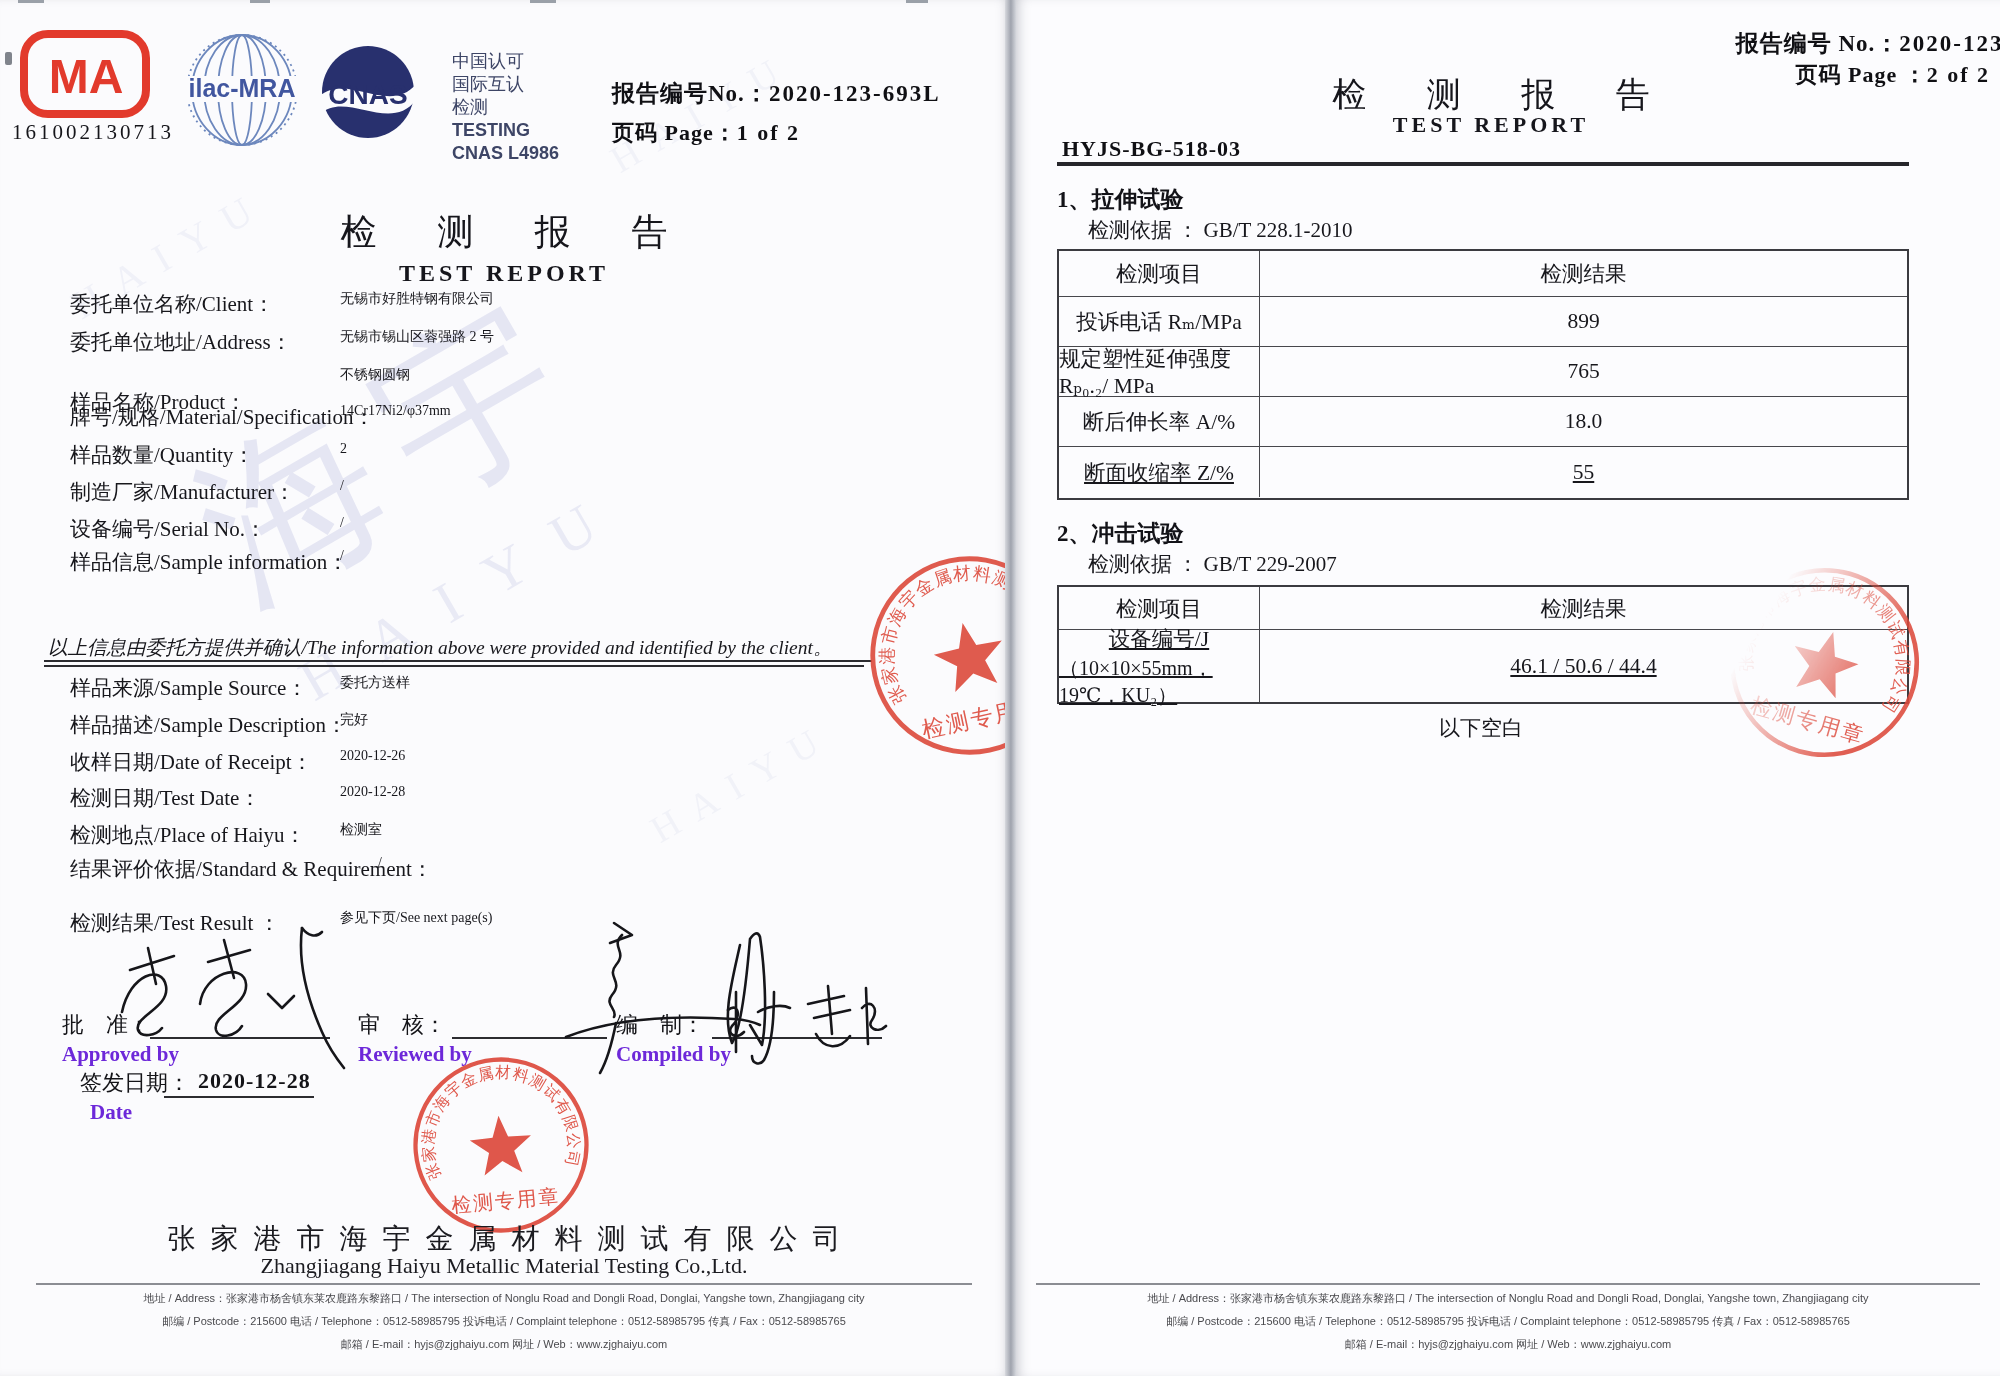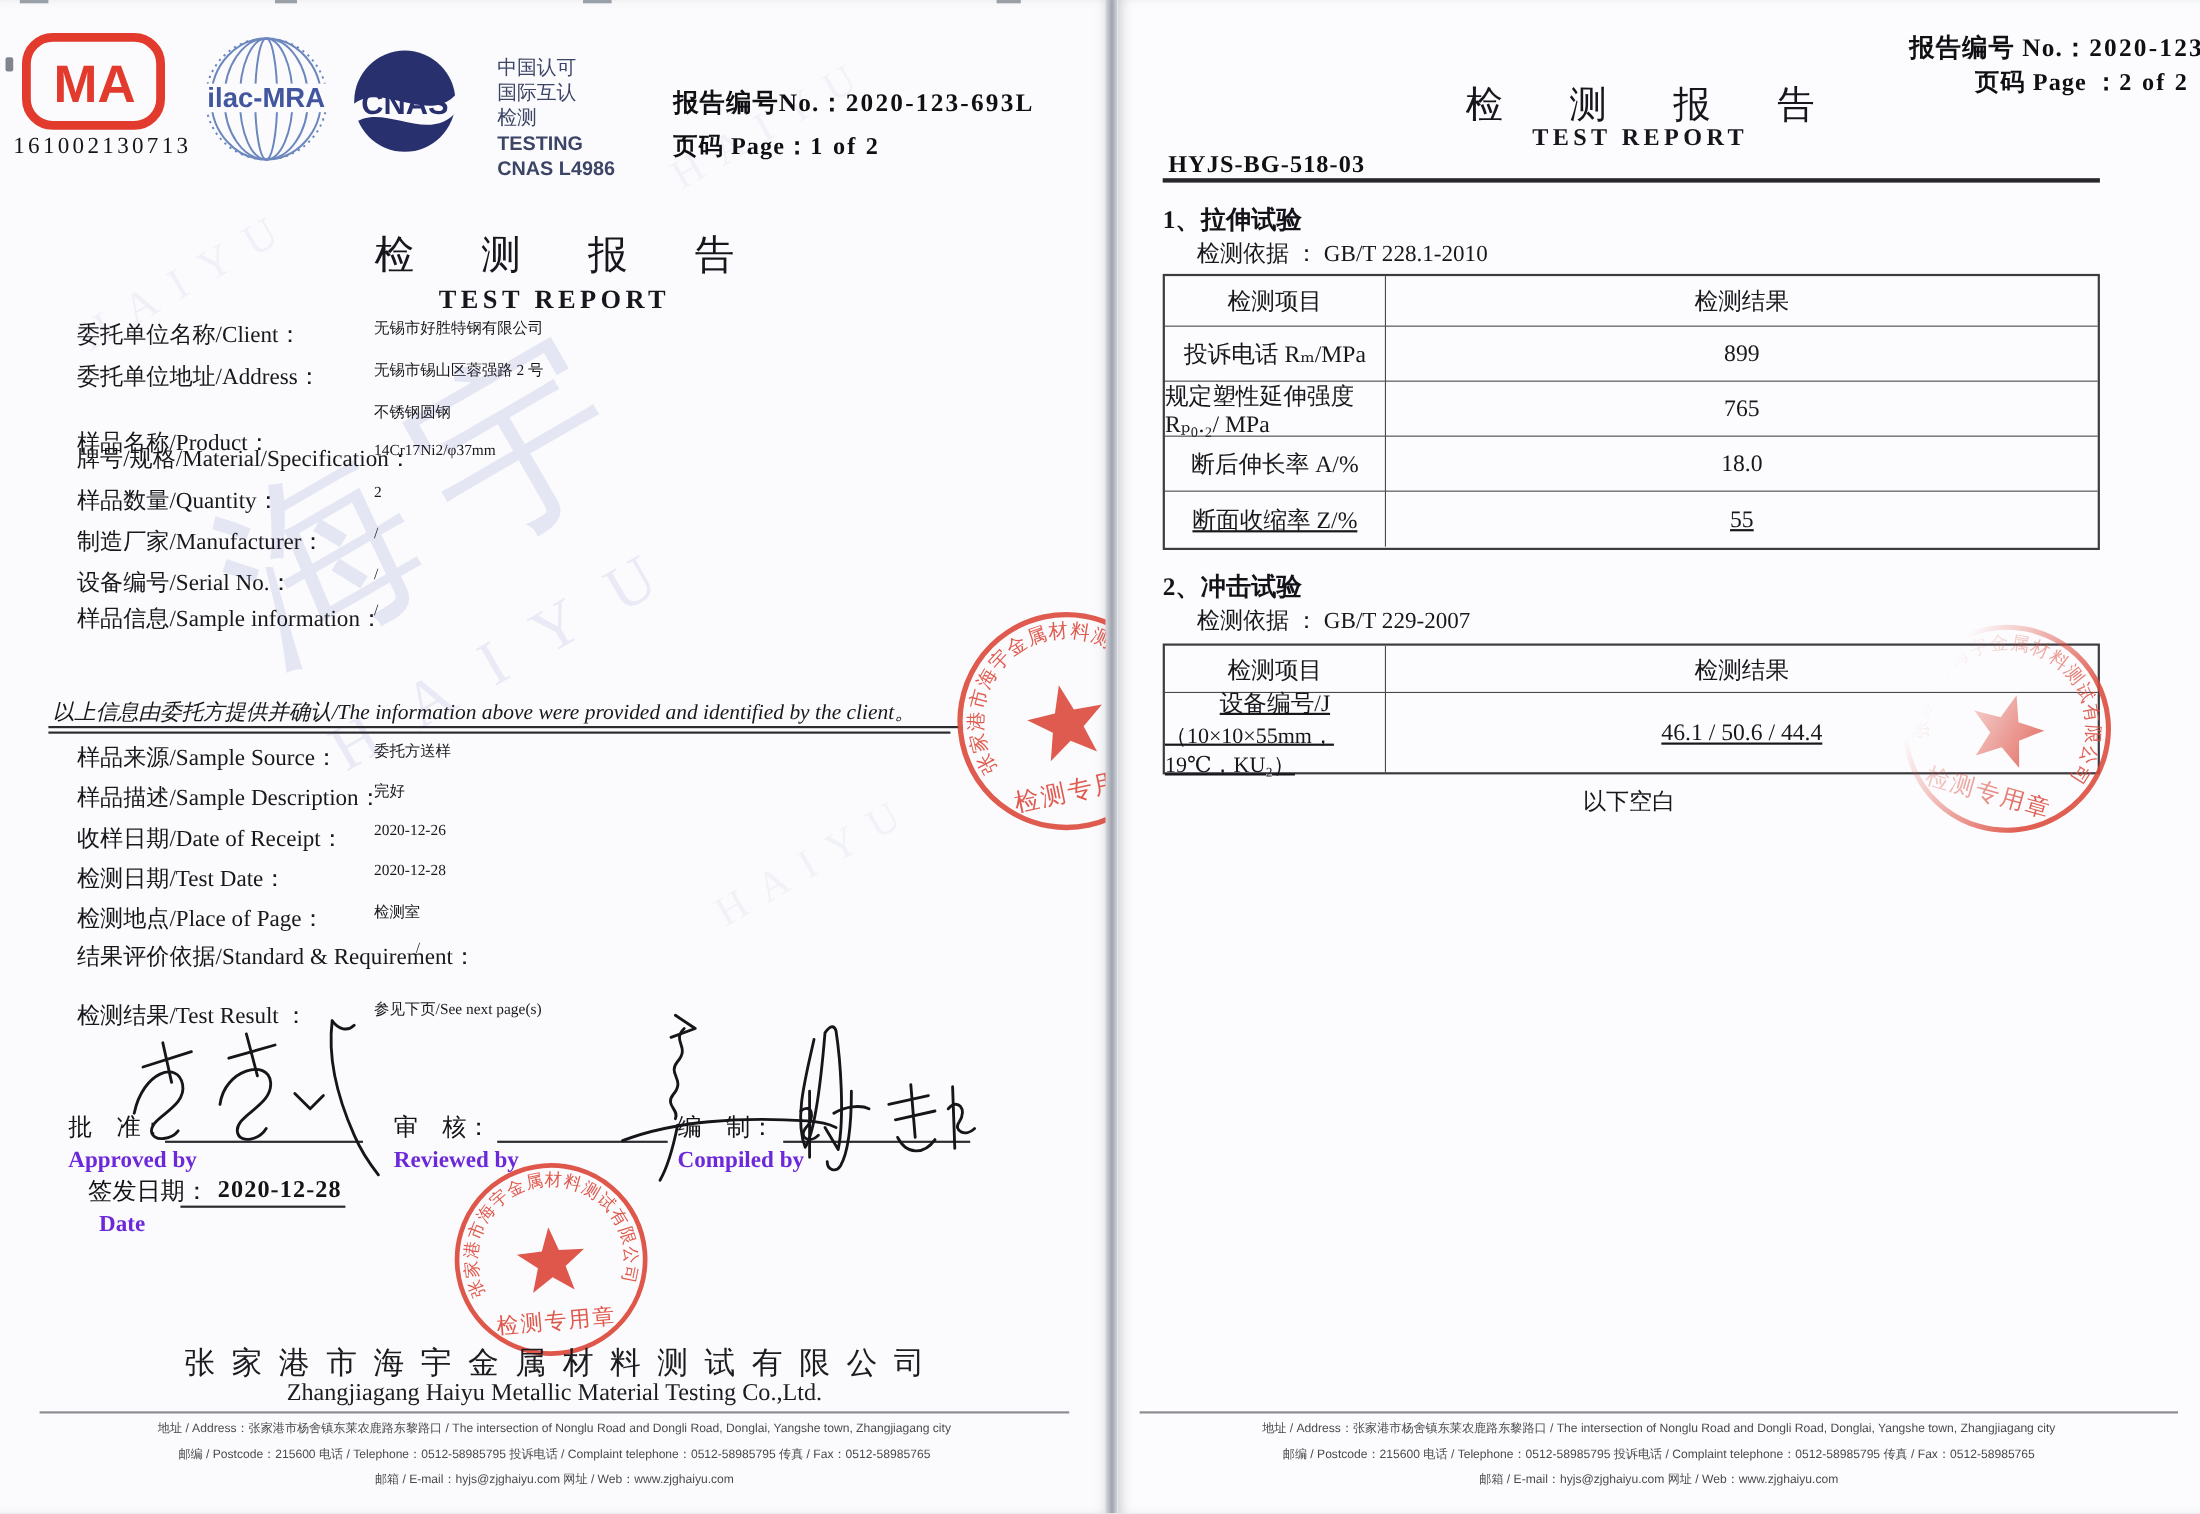--- a/index.html
+++ b/index.html
@@ -155,21 +155,21 @@
     <div class="uline" style="left:44px;top:665px;width:820px;height:1.6px;"></div>
 
     <div class="abs flabel" style="left:70px;top:674px;">样品来源/Sample Source：</div>
     <div class="abs fvalue" style="left:340px;top:674px;">委托方送样</div>
     <div class="abs flabel" style="left:70px;top:711px;">样品描述/Sample Description：</div>
     <div class="abs fvalue" style="left:340px;top:711px;">完好</div>
     <div class="abs flabel" style="left:70px;top:748px;">收样日期/Date of Receipt：</div>
     <div class="abs fvalue" style="left:340px;top:748px;">2020-12-26</div>
     <div class="abs flabel" style="left:70px;top:784px;">检测日期/Test Date：</div>
     <div class="abs fvalue" style="left:340px;top:784px;">2020-12-28</div>
-    <div class="abs flabel" style="left:70px;top:821px;">检测地点/Place of Page：</div>
+    <div class="abs flabel" style="left:70px;top:821px;">检测地点/Place of Haiyu：</div>
     <div class="abs fvalue" style="left:340px;top:821px;">检测室</div>
     <div class="abs flabel" style="left:70px;top:855px;">结果评价依据/Standard &amp; Requirement：</div>
     <div class="abs fvalue" style="left:378px;top:855px;">/</div>
 
     <div class="abs flabel" style="left:70px;top:909px;">检测结果/Test Result ：</div>
     <div class="abs fvalue" style="left:340px;top:909px;">参见下页/See next page(s)</div>
 
     <div class="abs sig-label" style="left:62px;top:1010px;">批    准：</div>
     <div class="uline" style="left:150px;top:1037px;width:180px;height:2px;"></div>
     <div class="abs sig-en" style="left:62px;top:1042px;">Approved by</div>

